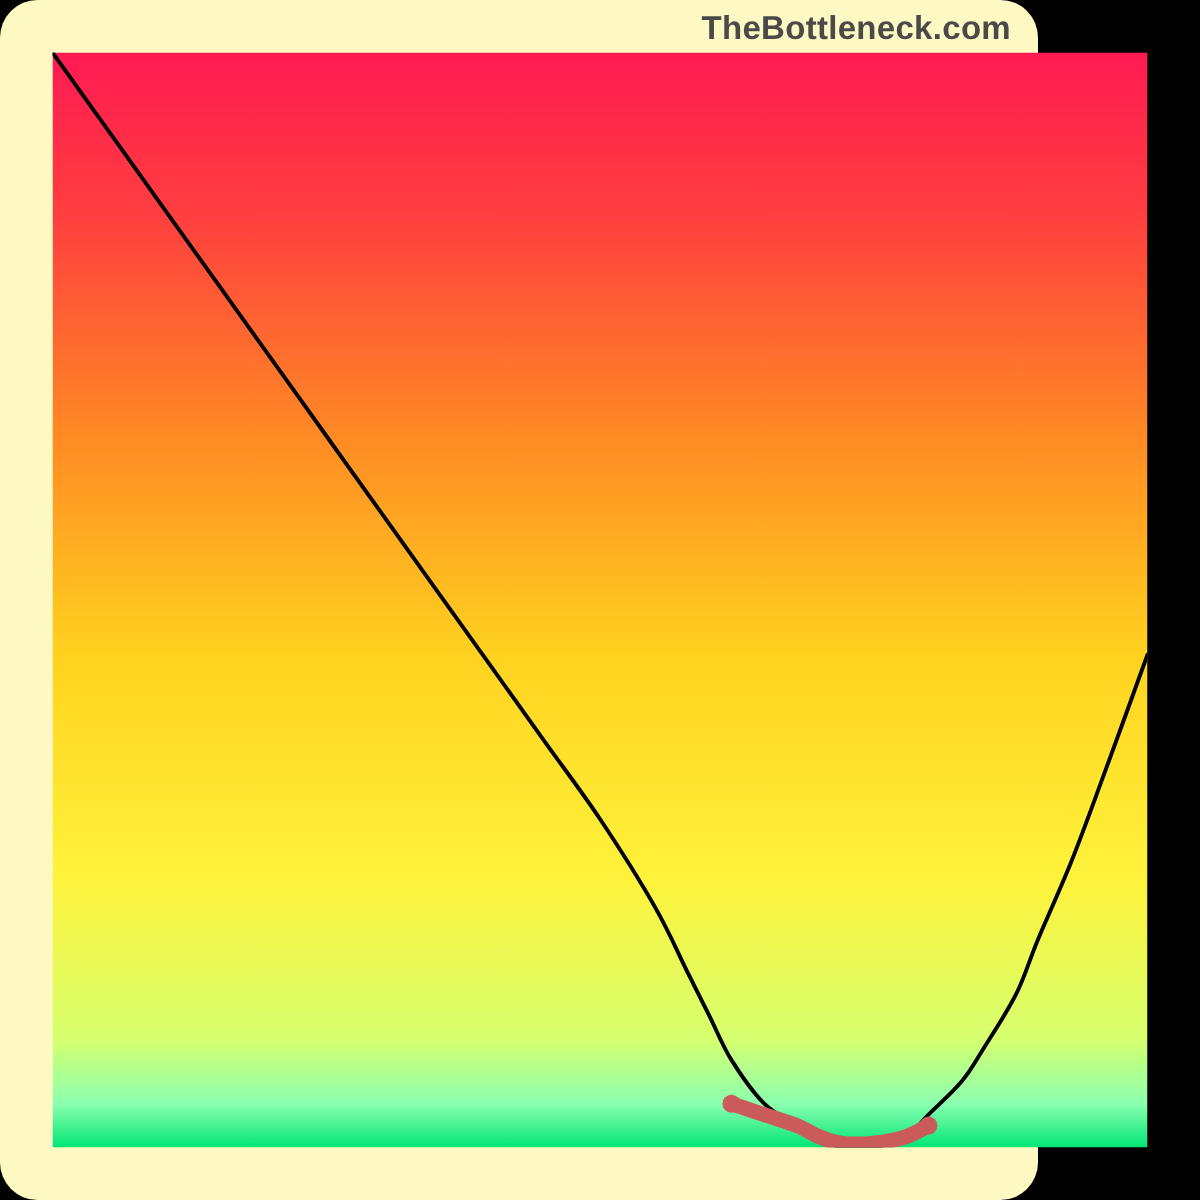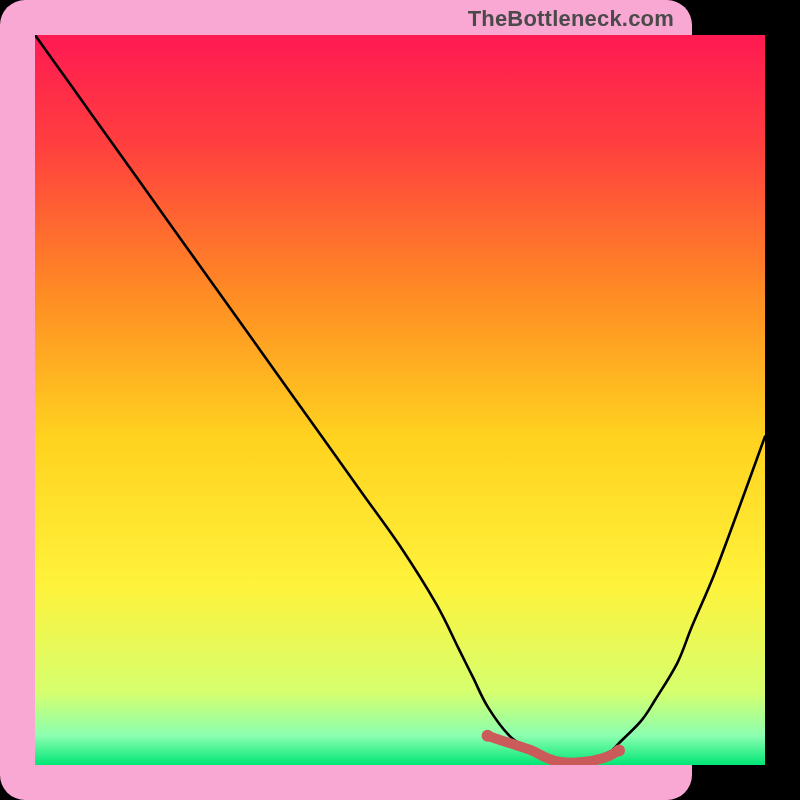--- a/index.html
+++ b/index.html
@@ -1,21 +1,21 @@
 <!DOCTYPE html>
 <html><head>
 <meta charset="utf-8">
 <style>
   * { margin: 0; padding: 0; box-sizing: border-box; }
   html, body { width: 800px; height: 800px; background: #000; overflow: hidden; }
   .container {
     width: 692px;
     height: 800px;
     position: relative;
-    background: #f9a8d4;
+    background: #fef9c3;
     border-radius: 25px;
   }
   .watermark {
     position: absolute;
     top: 6px;
     right: 18px;
     font-family: Arial, Helvetica, sans-serif;
     font-size: 22px;
     font-weight: 600;
     color: #4a4a4a;

